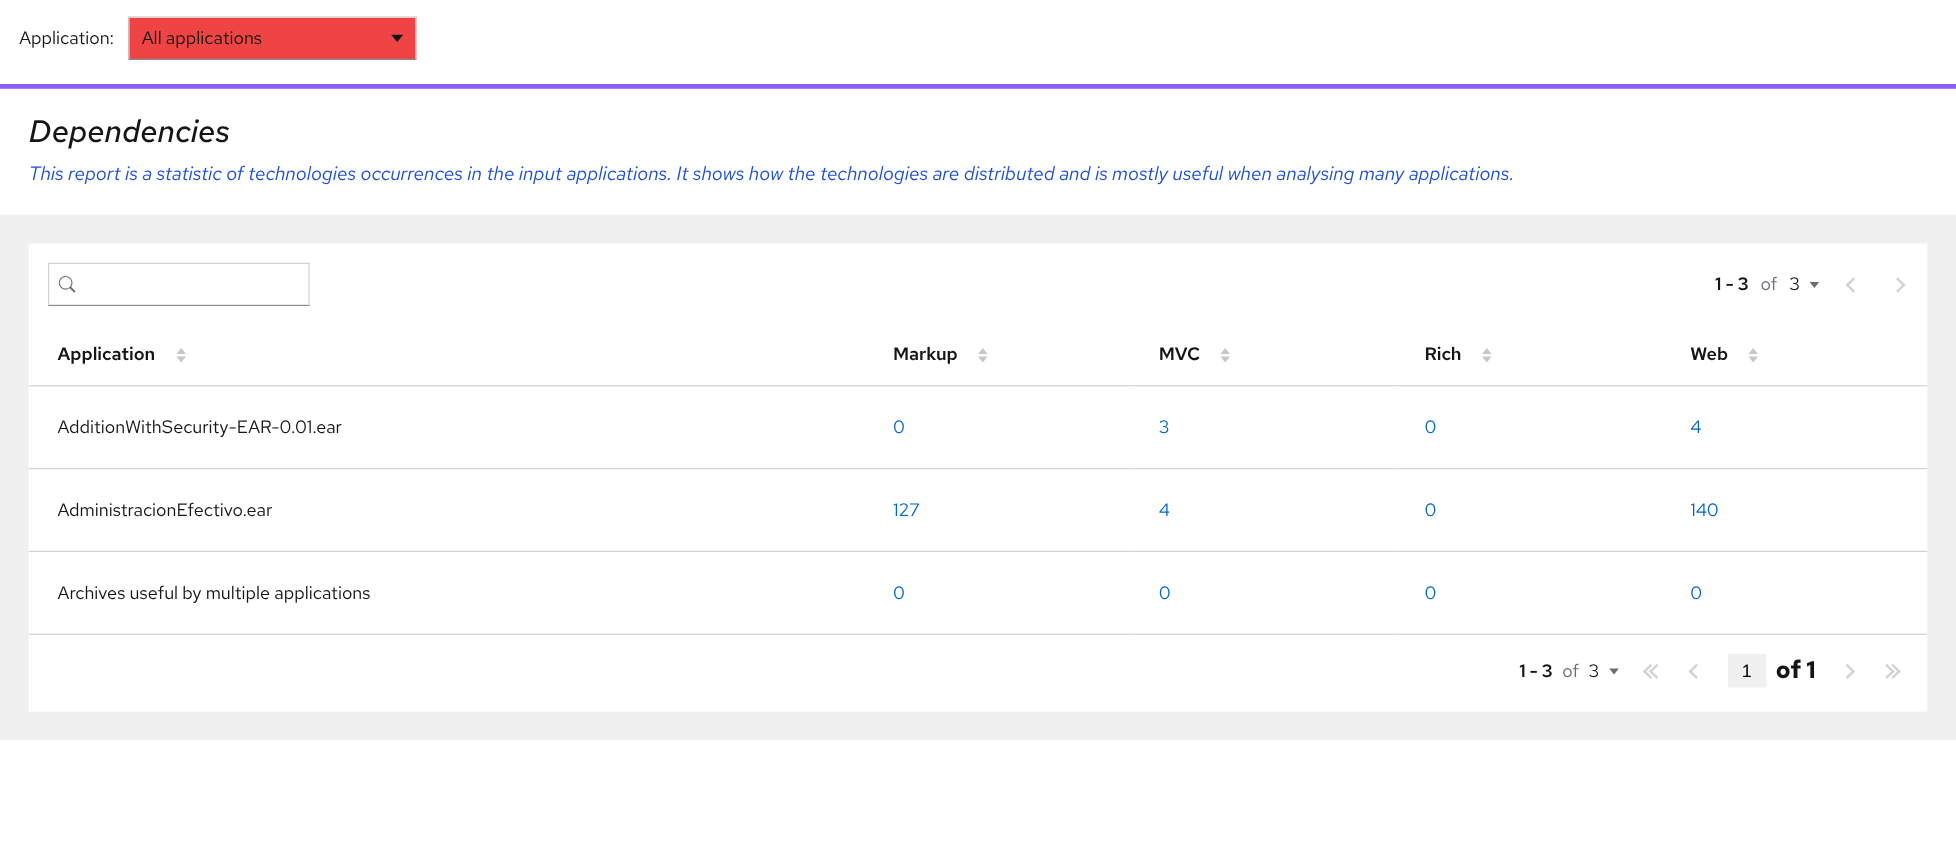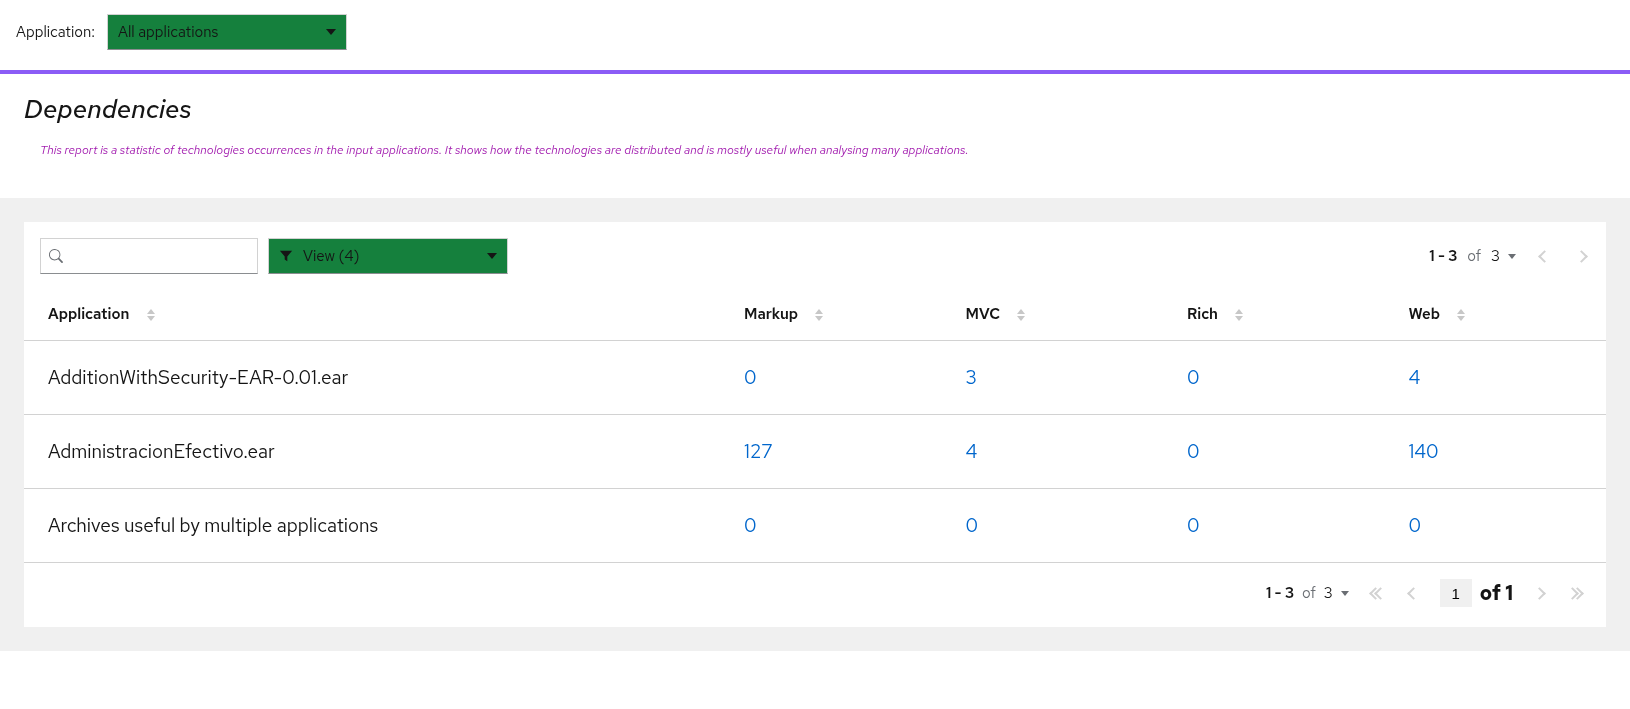--- a/index.html
+++ b/index.html
@@ -16,21 +16,21 @@
     padding: 14px 16px 20px 16px;
     border-bottom: 4px solid #8b5cf6;
   }
   .topbar-label {
     font-size: 15px;
     margin-right: 12px;
   }
   .select-like {
     border: 1px solid #d2d2d2;
     border-bottom: 1px solid #8a8d90;
-    background: #15803d;
+    background: #ef4444;
     height: 36px;
     display: inline-flex;
     align-items: center;
     padding: 12px 10px;
     cursor: pointer;
     position: relative;
   }
   .topbar .select-like { width: 240px; }
   .select-like .inner { flex: 1; display: flex; align-items: center; gap: 10px; }
   .caret-down {
@@ -48,23 +48,23 @@
   .page-header {
     padding: 18px 24px 24px 24px;
     font-style: italic;
   }
   .page-title {
     font-size: 26px;
     font-weight: 500;
     margin: 0 0 8px 0;
   }
   .page-desc {
-    font-size: 12px;
-    color: #a21caf;
-    margin: 16px;
+    font-size: 16px;
+    color: #1d4ed8;
+    margin: 0;
   }
 
   .content-wrap {
     background: #f0f0f0;
     padding: 24px;
   }
   .panel {
     background: #fff;
   }
 
@@ -120,21 +120,21 @@
   table.data thead th {
     text-align: left;
     font-weight: 600;
     font-size: 15px;
     padding: 18px 24px 16px 24px;
     border-bottom: 1px solid #d2d2d2;
   }
   table.data tbody td {
     padding: 24px 24px;
     border-bottom: 1px solid #d2d2d2;
-    font-size: 19px;
+    font-size: 15px;
     vertical-align: middle;
   }
   table.data a.val {
     color: #0066cc;
     text-decoration: none;
   }
   .sort-icon {
     display: inline-flex; flex-direction: column; margin-left: 14px;
     vertical-align: middle;
     gap: 2px;
@@ -190,31 +190,20 @@
     <div class="toolbar">
       <div class="search-box">
         <span class="search-icon">
           <svg width="14" height="14" viewBox="0 0 16 16" fill="#6a6e73">
               <path d="M11.742 10.344a6.5 6.5 0 1 0-1.397 1.398l3.85 3.85a1 1 0 0 0 1.415-1.414l-3.868-3.834zM12 6.5A5.5 5.5 0 1 1 1 6.5a5.5 5.5 0 0 1 11 0z"></path>
             </svg>
         </span>
         <input type="text" value="" style="">
       </div>
 
-      <div class="select-like filter-dd">
-        <span class="inner">
-          <span class="filter-icon">
-            <svg width="14" height="14" viewBox="0 0 16 16" fill="#151515">
-                <path d="M1 2h14l-5.5 6.5V14l-3-2V8.5L1 2z"></path>
-              </svg>
-          </span>
-          <span>View (4)</span>
-        </span>
-        <span class="caret-down"></span>
-      </div>
 
       <div class="toolbar-spacer"></div>
 
       <div class="top-pager">
         <span class="range">
           <span class="bold">1 - 3</span>
           <span class="of">of</span>
           <span>3</span>
           <span class="caret-down sm"></span>
         </span>

